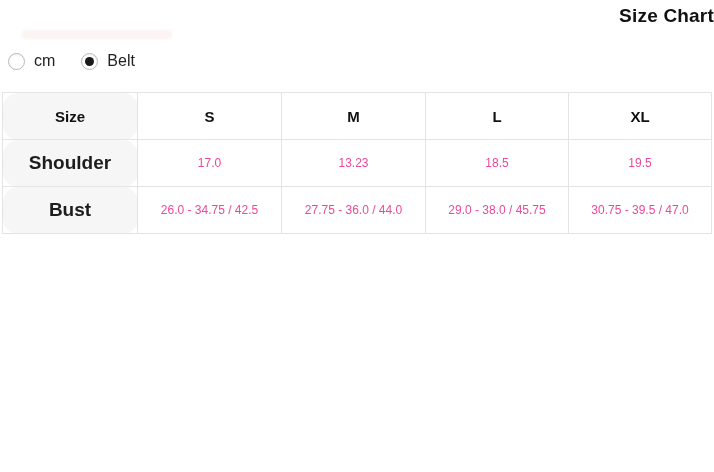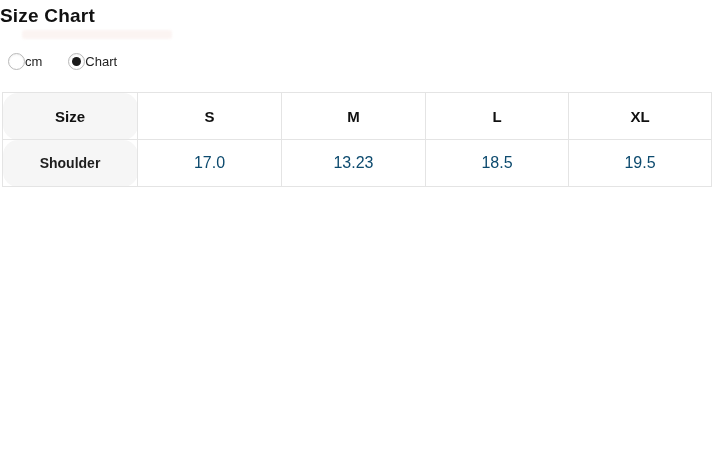--- a/index.html
+++ b/index.html
@@ -6,21 +6,21 @@
   html, body {
     width: 714px; height: 472px;
     background: #ffffff;
     font-family: "Liberation Sans", sans-serif;
     overflow: hidden;
     position: relative;
   }
   .title {
     position: absolute; top: 5px; left: 0;
     width: 100%;
-    text-align: left;
+    text-align: right;
     font-size: 19px;
     font-weight: bold;
     color: #111111;
     letter-spacing: 0.2px;
   }
   .smudge {
     position: absolute; top: 30px; left: 22px;
     width: 150px; height: 9px;
     background: #f9ece9;
     opacity: 0.55;
@@ -46,53 +46,54 @@
     align-items: center; justify-content: center;
     box-shadow: inset 0 1px 2px rgba(0,0,0,0.06);
   }
   .radio-circle .dot {
     width: 9px; height: 9px;
     border-radius: 50%;
     background: transparent;
   }
   .radio-option.checked .radio-circle .dot { background: #1a1a1a; }
   .radio-label {
-    font-size: 13px;
+    margin-left: 9px;
+    font-size: 16px;
     color: #222222;
   }
   table.size-chart {
     position: absolute; top: 92px; left: 2px;
     width: 709px;
     border-collapse: collapse;
     table-layout: fixed;
   }
   table.size-chart th, table.size-chart td {
     border: 1px solid #e4e4e4;
     height: 47px;
     text-align: center;
     vertical-align: middle;
-    color: #0c4a6e;
-    font-size: 16px;
+    color: #ec4899;
+    font-size: 12px;
     overflow: hidden;
     white-space: nowrap;
   }
   table.size-chart th {
     font-size: 15px;
     font-weight: bold;
     color: #111111;
     background: #ffffff;
   }
   table.size-chart th.corner,
   table.size-chart td.row-label {
     background: #f6f6f6;
     border-radius: 15px;
   }
   table.size-chart td.row-label {
     font-weight: bold;
-    font-size: 14px;
+    font-size: 19px;
     color: #1d1d1d;
   }
 </style>
 </head>
 <body>
 
 <div class="title">Size Chart</div>
 
 <div class="smudge"></div>
 
@@ -100,21 +101,21 @@
   <div class="radio-option">
     <span class="radio-circle">
         <span class="dot"></span>
       </span>
     <span class="radio-label">cm</span>
   </div>
   <div class="radio-option checked">
     <span class="radio-circle">
         <span class="dot"></span>
       </span>
-    <span class="radio-label">Chart</span>
+    <span class="radio-label">Belt</span>
   </div>
 </div>
 
 <table class="size-chart">
   <colgroup>
     <col style="width:135px">
       <col style="width:144px">
       <col style="width:144px">
       <col style="width:143px">
       <col style="width:143px">
@@ -129,14 +130,21 @@
     </tr>
   </thead>
   <tbody>
     <tr>
       <td class="row-label">Shoulder</td>
       <td>17.0</td>
       <td>13.23</td>
       <td>18.5</td>
       <td>19.5</td>
     </tr>
+    <tr>
+      <td class="row-label">Bust</td>
+      <td>26.0 - 34.75 / 42.5</td>
+      <td>27.75 - 36.0 / 44.0</td>
+      <td>29.0 - 38.0 / 45.75</td>
+      <td>30.75 - 39.5 / 47.0</td>
+    </tr>
   </tbody>
 </table>
 
 </body></html>

